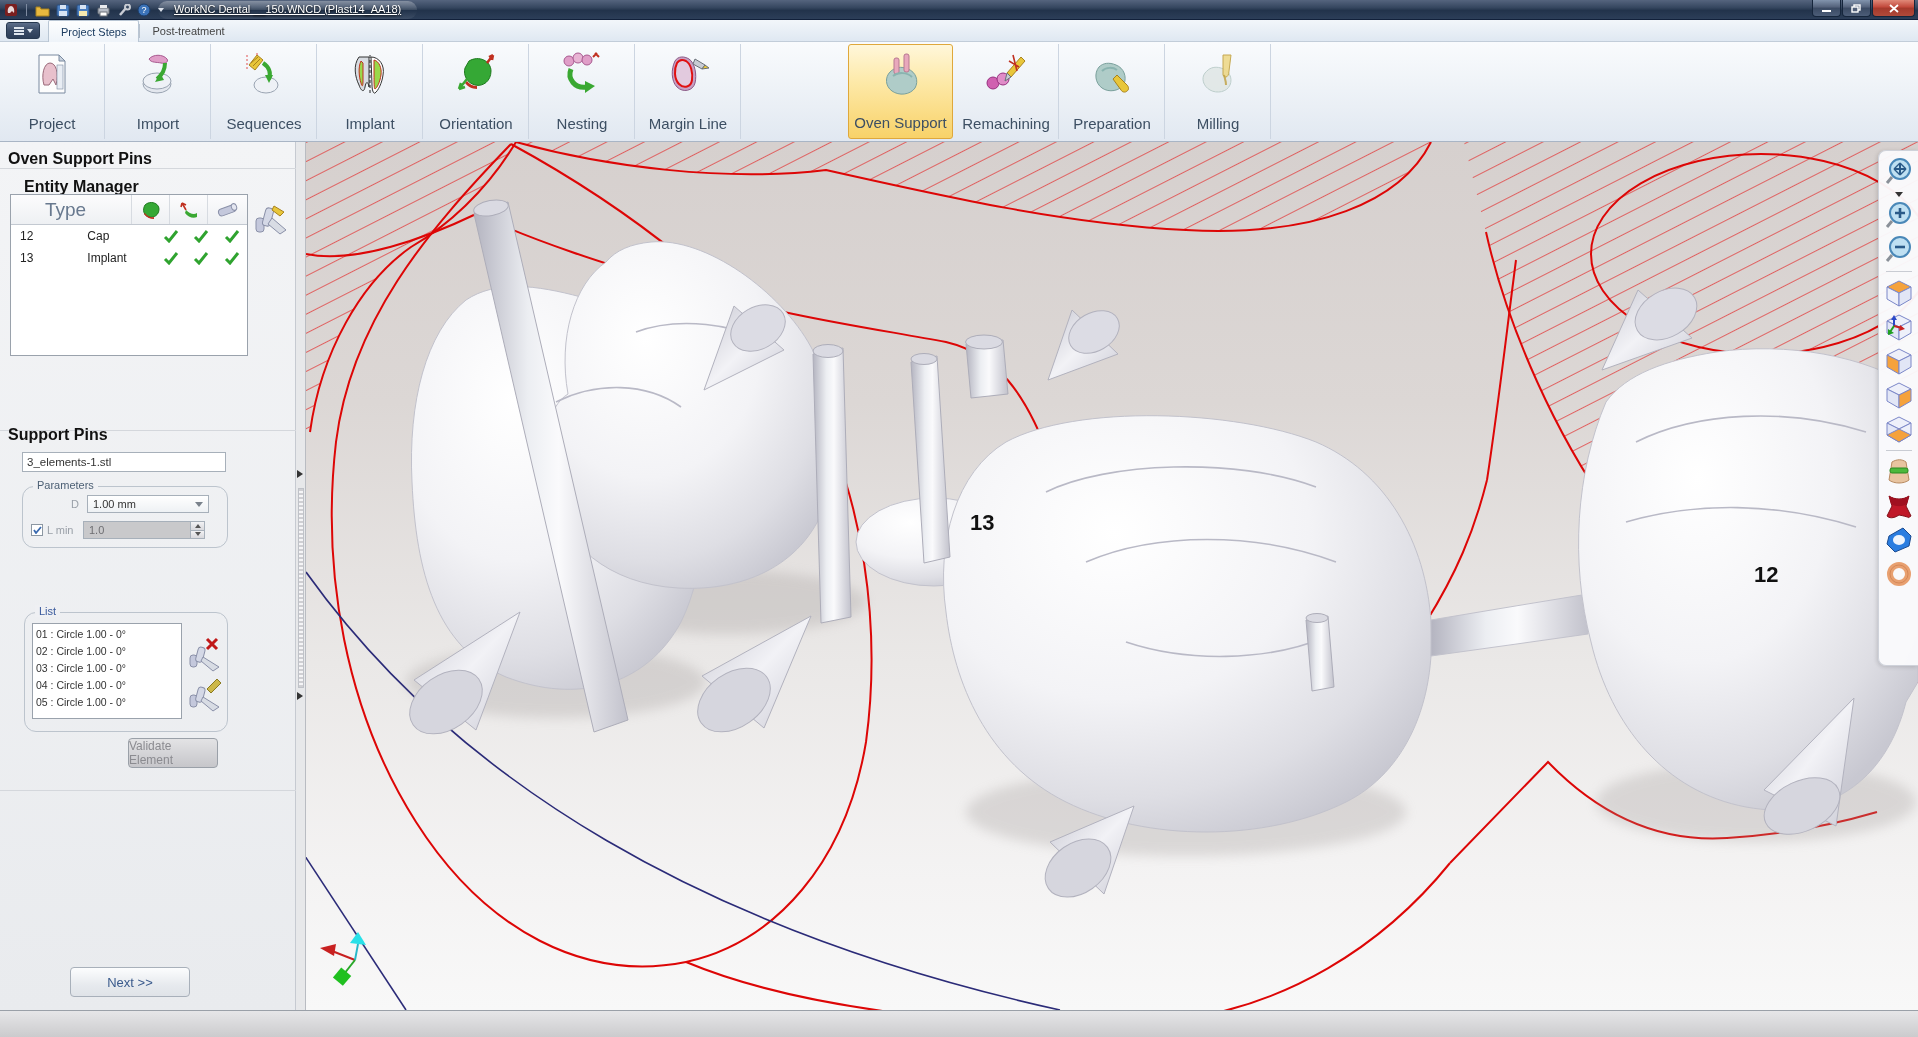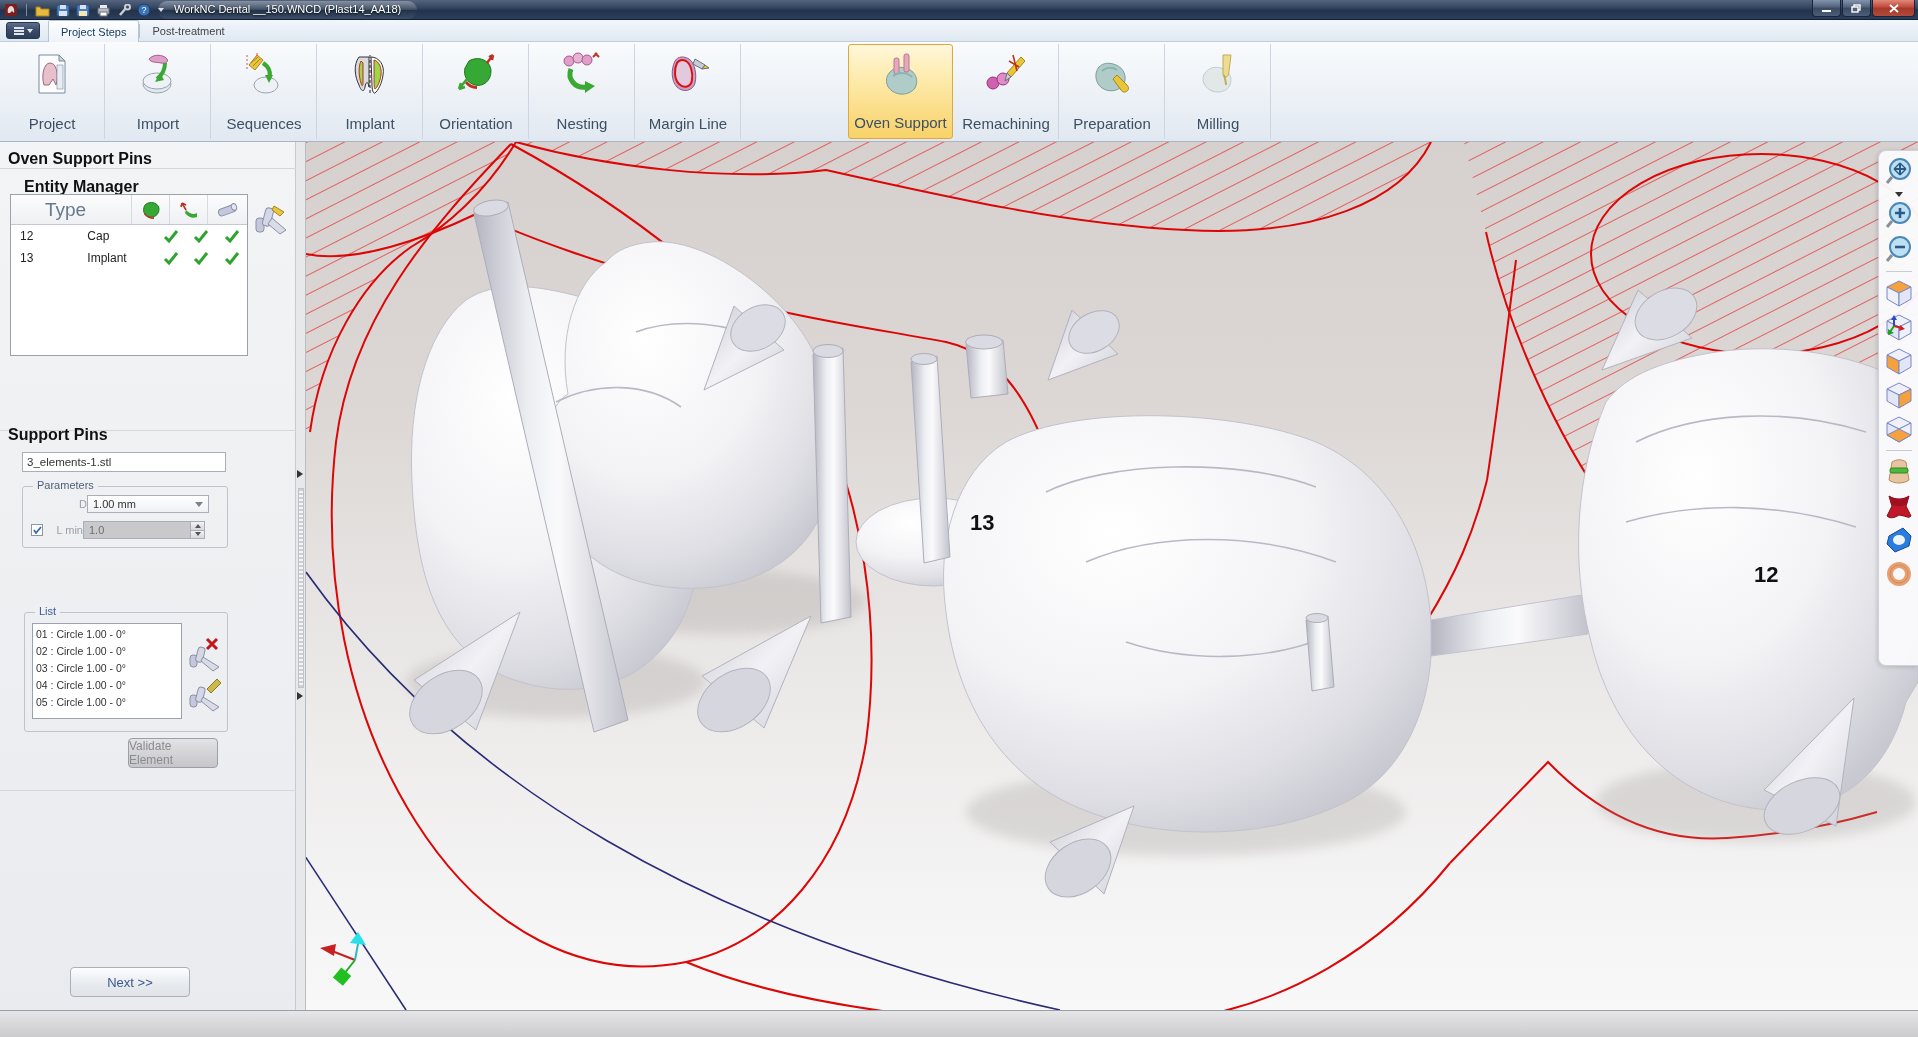--- a/index.html
+++ b/index.html
@@ -8,21 +8,21 @@
   
   .titlebar{position:absolute;left:0;top:0;width:1918px;height:20px;
     background:linear-gradient(#55647e 0%,#35465f 40%,#22334b 55%,#2c3e58 100%);
     border-bottom:1px solid #11203a;}
   .qat{position:absolute;left:4px;top:2px;display:flex;align-items:center;gap:6px;height:16px;}
   .qat svg{display:block}
   .qat-sep{width:1px;height:12px;background:#7d8aa0;margin:0 2px;}
   .title-pill{position:absolute;left:158px;top:1px;height:18px;line-height:17px;padding:0 16px;
     border-radius:9px;color:#fff;font-size:11px;white-space:nowrap;
     background:linear-gradient(rgba(255,255,255,.30),rgba(255,255,255,.10) 48%,rgba(255,255,255,0) 52%,rgba(255,255,255,.08));
-    text-shadow:0 1px 2px rgba(0,0,0,.9);}
+    text-shadow:0 1px 2px rgba(0,0,0,.9);text-decoration:underline;}
   .winbtns{position:absolute;right:3px;top:0;display:flex;}
   .winbtn{width:29px;height:17px;border:1px solid #16263c;border-top:none;display:flex;align-items:center;justify-content:center;
     background:linear-gradient(#8294ad,#53617a 45%,#3a4a63 50%,#4c5d78);border-radius:0 0 4px 4px;margin-left:1px;}
   .winbtn.close{background:linear-gradient(#e08979,#c1473a 45%,#a52podría 50%,#b04a3a);background:linear-gradient(#e08979,#c1473a 45%,#a5392c 50%,#b04a3a);width:43px;}
 
   
   .tabbar{position:absolute;left:0;top:20px;width:1918px;height:22px;
     background:linear-gradient(#f2f6fa,#dfe8f2);border-bottom:1px solid #c2cdd9;}
   .menu-btn{position:absolute;left:6px;top:2px;width:34px;height:17px;border-radius:3px;border:1px solid #26384f;
     background:linear-gradient(#5d6f8b,#394b66 50%,#2c3e58);display:flex;align-items:center;justify-content:center;gap:3px;}
@@ -52,21 +52,21 @@
   .em-head .c0{width:34px;}
   .em-head .ctype{width:86px;font-size:19px;color:#68798f;}
   .em-head .cic{width:38px;display:flex;justify-content:center;border-left:1px solid #d7dbe1;height:100%;align-items:center;}
   .em-row{display:flex;height:22px;align-items:center;font-size:12px;color:#222;}
   .em-row .c0{width:34px;text-align:right;padding-right:6px;}
   .em-row .ctype{width:86px;margin-left:48px;}
   .em-row .cic{width:38px;display:flex;justify-content:center;}
   .em-side-btn{position:absolute;left:252px;top:58px;width:38px;height:38px;}
   .sp-input{position:absolute;left:22px;top:310px;width:204px;height:20px;border:1px solid #a7b0ba;background:#fff;
     font-size:11.5px;color:#333;padding:0 4px;font-family:"Liberation Sans",sans-serif;}
-  .groupbox{position:absolute;border:1px solid #bcc4cd;border-radius:3px;text-align:right;}
+  .groupbox{position:absolute;border:1px solid #bcc4cd;border-radius:12px;}
   .groupbox>.glabel{position:absolute;top:-8px;left:10px;background:inherit;background:#eff0f3;padding:0 4px;font-size:11px;color:#4c5f74;}
   .param-row{position:absolute;display:flex;align-items:center;font-size:11px;color:#9aa0a8;}
   .combo{width:122px;height:18px;border:1px solid #a7b0ba;background:linear-gradient(#fff,#eef1f4);display:flex;align-items:center;
     font-size:11px;color:#333;padding:0 5px;position:relative;}
   .combo .car{position:absolute;right:5px;width:0;height:0;border-left:4px solid transparent;border-right:4px solid transparent;border-top:5px solid #7a828c;}
   .spin{width:122px;height:18px;border:1px solid #a7b0ba;background:#c9c9cb;color:#6e6e72;font-size:11px;display:flex;align-items:center;padding:0 5px;position:relative;}
   .spin .btns{position:absolute;right:0;top:0;width:14px;height:100%;border-left:1px solid #a7b0ba;display:flex;flex-direction:column;}
   .spin .btns i{flex:1;display:flex;align-items:center;justify-content:center;background:linear-gradient(#f2f2f4,#d8d8dc);}
   .spin .btns i:first-child{border-bottom:1px solid #a7b0ba;}
   .arr-u{width:0;height:0;border-left:3px solid transparent;border-right:3px solid transparent;border-bottom:4px solid #555;}

